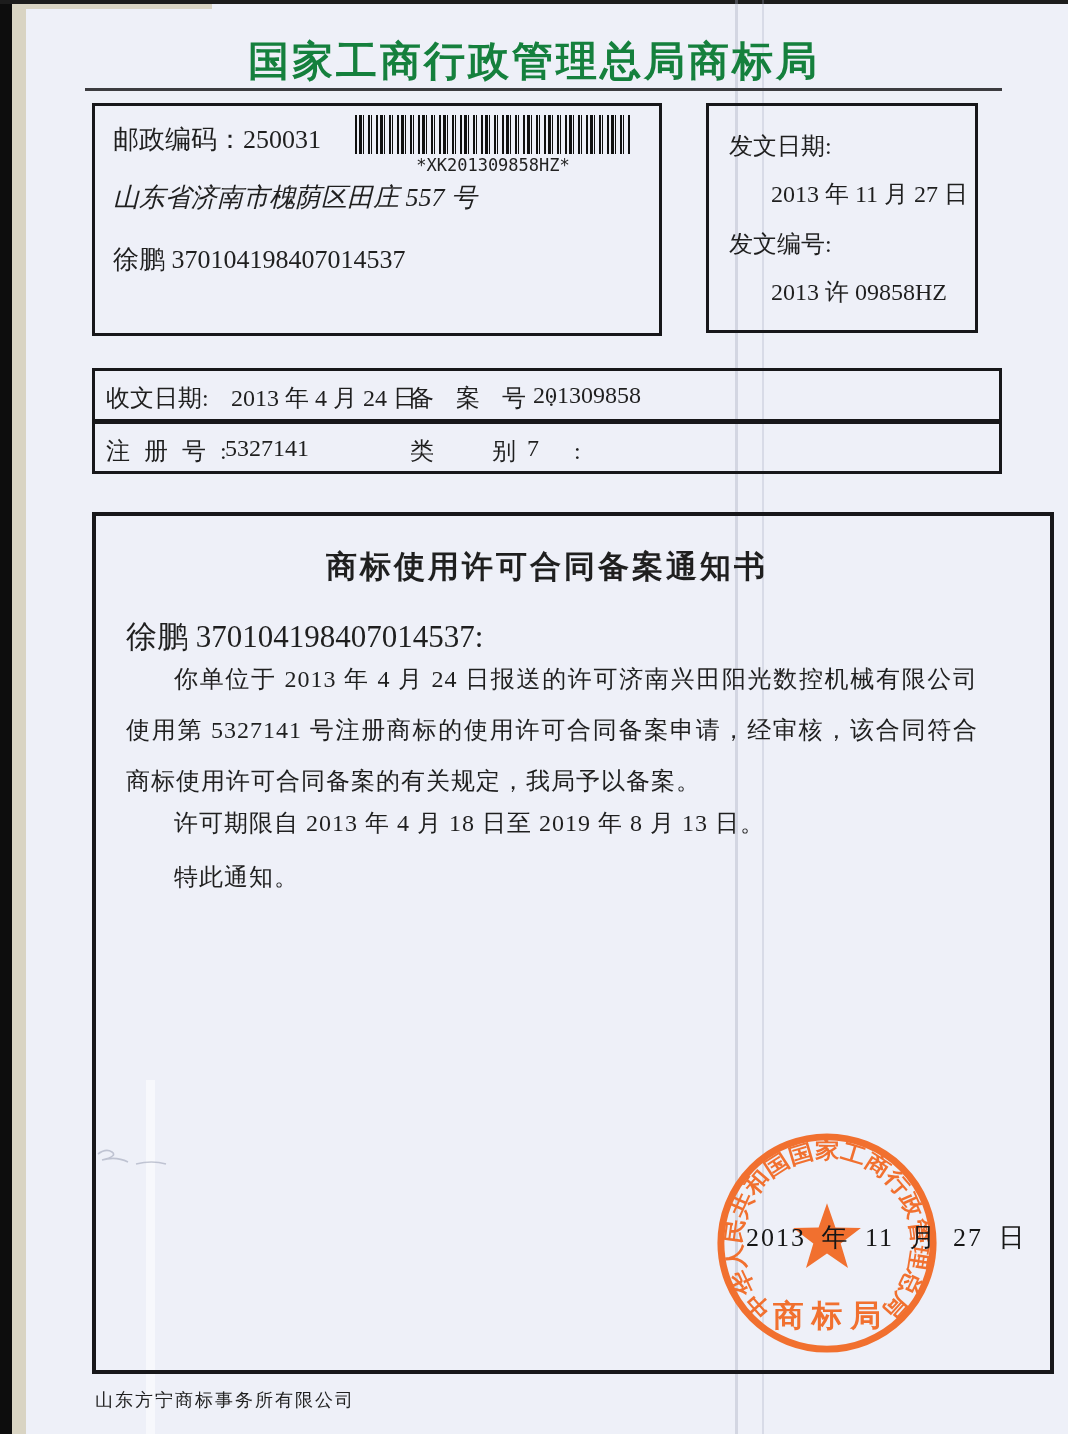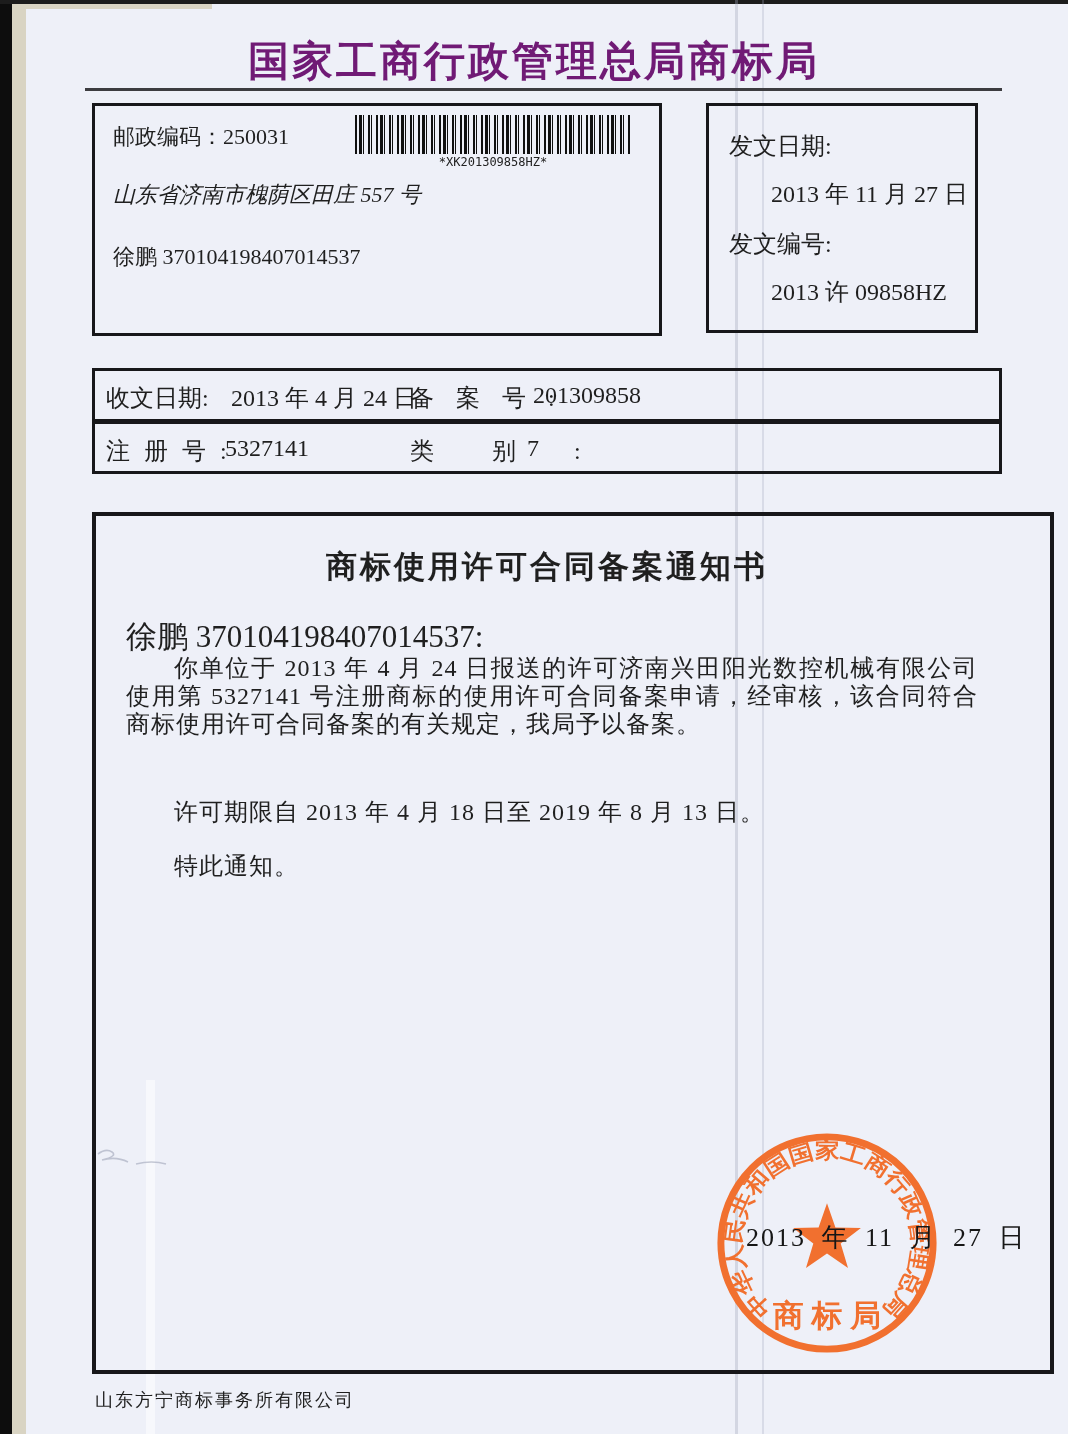--- a/index.html
+++ b/index.html
@@ -8,49 +8,49 @@
   
   .edge-black{position:absolute;left:0;top:0;width:12px;height:1434px;background:#0d0d0d;}
   .edge-beige{position:absolute;left:12px;top:0;width:14px;height:1434px;background:#d9d4c3;}
   .edge-top{position:absolute;left:0;top:0;width:1068px;height:4px;background:#1c1c1c;}
   .edge-top-beige{position:absolute;left:12px;top:4px;width:200px;height:5px;background:#d9d4c3;}
   .streak1{position:absolute;left:735px;top:0;width:3px;height:1434px;background:rgba(160,165,185,.35);}
   .streak2{position:absolute;left:762px;top:0;width:2px;height:1434px;background:rgba(160,165,185,.28);}
   .streak3{position:absolute;left:146px;top:1080px;width:9px;height:354px;background:rgba(255,255,255,.55);}
 
   .doc-title{position:absolute;left:26px;top:34px;width:1016px;text-align:center;
-             font-size:41px;font-weight:bold;letter-spacing:3px;color:#701a75;}
+             font-size:41px;font-weight:bold;letter-spacing:3px;color:#15803d;}
   .title-rule{position:absolute;left:85px;top:88px;width:917px;height:3px;background:#3c3c40;}
 
   .box{position:absolute;border:3px solid #17171a;background:transparent;box-sizing:border-box;}
   .addr-box{left:92px;top:103px;width:570px;height:233px;}
   .issue-box{left:706px;top:103px;width:272px;height:230px;}
   .row-box1{left:92px;top:368px;width:910px;height:54px;}
   .row-box2{left:92px;top:421px;width:910px;height:53px;}
   .main-box{left:92px;top:512px;width:962px;height:862px;border-width:4px;}
 
-  .t22{font-size:22px;}
+  .t22{font-size:26px;}
   .t24{font-size:24px;}
   .abs{position:absolute;white-space:nowrap;}
 
   .barcode{position:absolute;left:260px;top:9px;width:276px;height:39px;background:
     repeating-linear-gradient(90deg,#101010 0 2px,transparent 2px 4px,#101010 4px 7px,
       transparent 7px 8px,#101010 8px 9px,transparent 9px 13px,#101010 13px 15px,
       transparent 15px 16px,#101010 16px 17px,transparent 17px 21px);}
   .barcode-label{position:absolute;left:260px;top:49px;width:276px;text-align:center;
-    font-family:"DejaVu Sans Mono",monospace;font-size:12px;color:#222;}
+    font-family:"DejaVu Sans Mono",monospace;font-size:17px;color:#222;}
 
   .ls14{letter-spacing:14px;}
   .ls22{letter-spacing:22px;}
   .ls58{letter-spacing:58px;}
 
   .notice-heading{position:absolute;left:0;top:30px;width:902px;text-align:center;
      font-size:31px;font-weight:bold;letter-spacing:3px;}
   .addressee{position:absolute;left:30px;top:100px;font-size:31px;}
-  .body-par{position:absolute;left:30px;width:852px;font-size:24px;line-height:28px;
+  .body-par{position:absolute;left:30px;width:852px;font-size:24px;line-height:51px;
      text-align:justify;text-indent:2em;letter-spacing:1px;margin:0;}
   .p1{top:138px;}
   .p2{top:282px;}
   .closing{top:336px;}
 
   .seal-svg{position:absolute;left:708px;top:1124px;width:238px;height:238px;}
   .seal-date{position:absolute;left:746px;top:1220px;font-size:26px;letter-spacing:2px;
      word-spacing:7px;color:#161616;z-index:5;white-space:nowrap;}
 
   .footer{position:absolute;left:95px;top:1388px;font-size:18px;letter-spacing:2px;}

